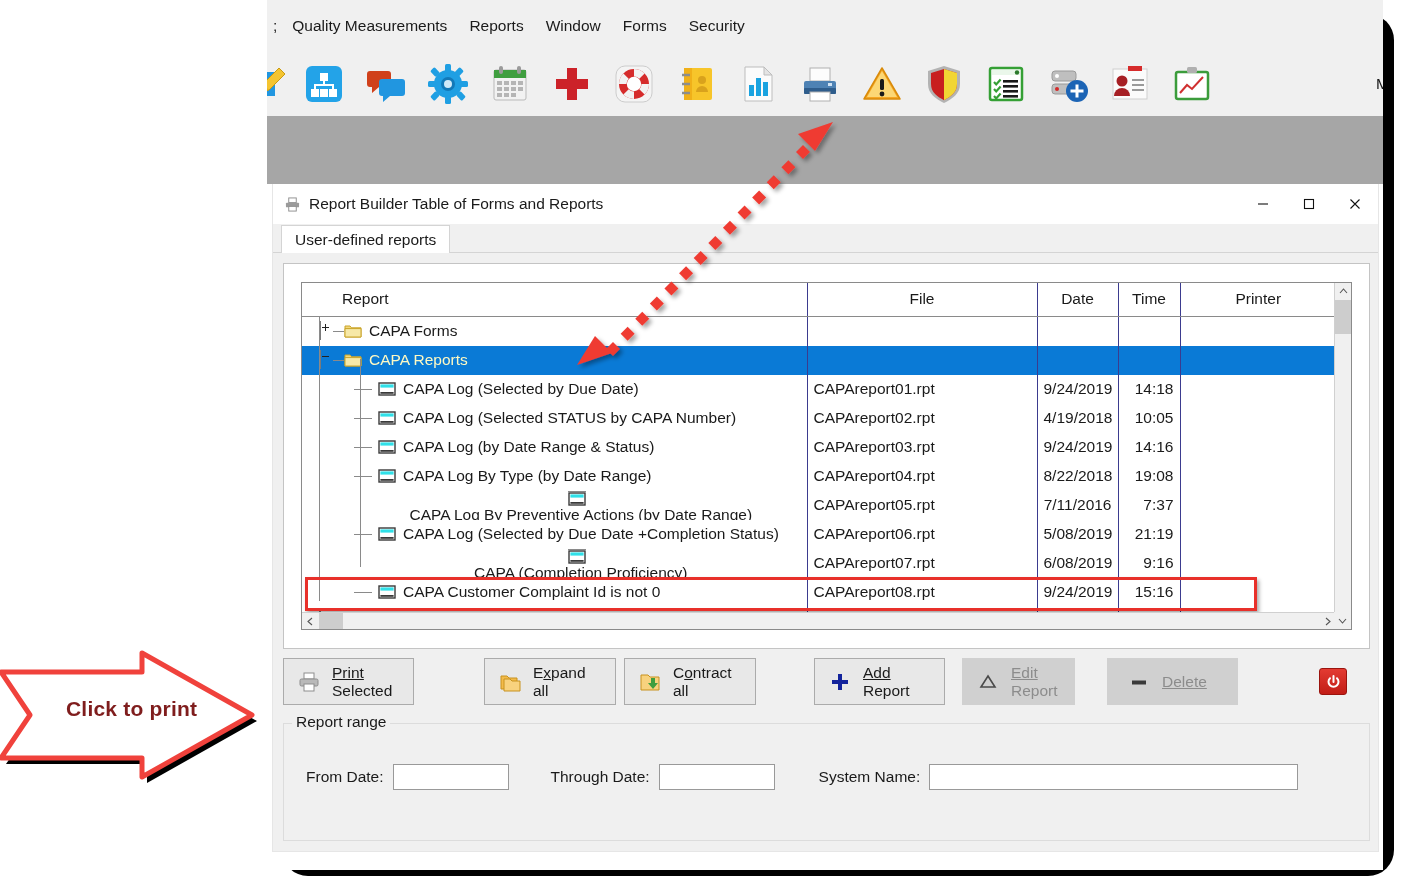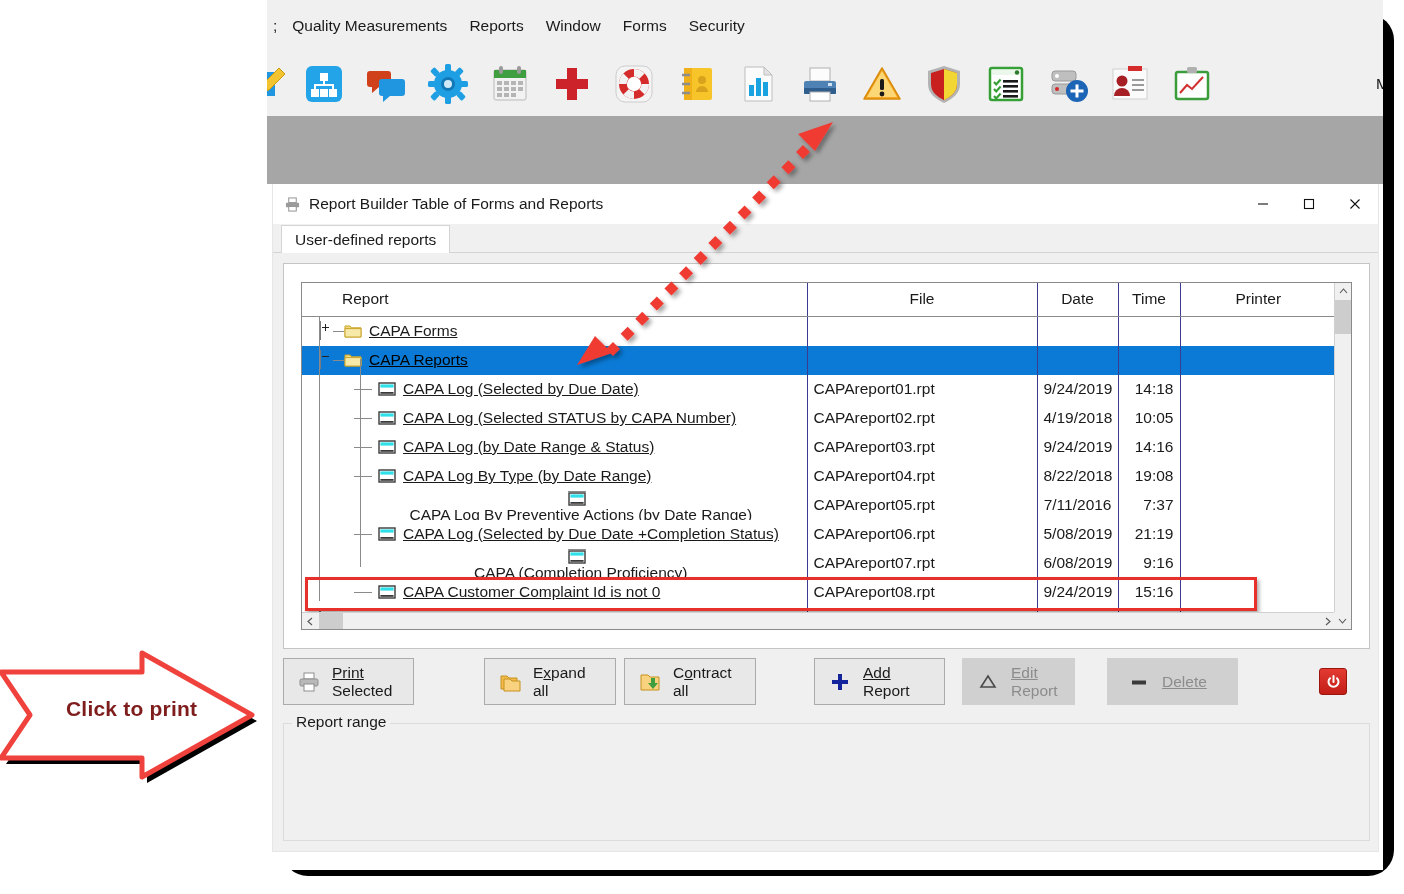--- a/index.html
+++ b/index.html
@@ -158,23 +158,23 @@
   table.grid th.last { border-right: none; }
   table.grid td {
     height: 29px;
     font-size: 15.5px; color: #1a1a1a;
     border-right: 1px solid #3b3b8f;
     padding: 0 6px;
     white-space: nowrap;
     overflow: hidden;
   }
   table.grid td.last { border-right: none; }
-  table.grid tr.sel td { background: #0a7ad6; color: #000000; }
+  table.grid tr.sel td { background: #0a7ad6; color: #fef9c3; }
   td.c-date, td.c-time { text-align: right; padding-right: 8px; }
-  td.c-report { padding-left: 0; text-decoration: underline; }
+  td.c-report { padding-left: 0; }
 
   
   .tw { position: relative; display:flex; align-items:center; height:29px; }
   .plusbox {
     width: 13px; height: 13px; border: 1px solid #7a7a7a;
     background: #fff; position: relative; flex: 0 0 auto;
   }
   .plusbox::before {
     content:""; position:absolute; left:2px; top:5px; width:7px; height:1px; background:#222;
   }
@@ -882,20 +882,30 @@
             <svg width="17" height="17" viewBox="0 0 17 17">
               <path d="M8.5 3 v6" stroke="#fff" stroke-width="2" stroke-linecap="round"></path>
               <path d="M5 5.2 a5 5 0 1 0 7 0" stroke="#fff" stroke-width="2" fill="none" stroke-linecap="round"></path>
             </svg>
           </div>
         </div>
 
         <div class="groupbox">
           <span class="group-legend">Report range</span>
 
+          <div class="fieldrow">
+            <span class="fld-label" style="margin-left:22px;">From Date:</span>
+            <input class="txtbox" style="width: 116px; margin-left: 9px;" value="">
+
+            <span class="fld-label" style="margin-left:42px;">Through Date:</span>
+            <input class="txtbox" style="width: 116px; margin-left: 9px;" value="">
+
+            <span class="fld-label" style="margin-left:44px;">System Name:</span>
+            <input class="txtbox" style="width: 369px; margin-left: 9px;" value="">
+          </div>
         </div>
 
       </div>
     </div>
   </div>
 
   <svg class="dotted-arrow" width="1404" height="894">
     <defs>
       <filter id="sh" x="-40%" y="-40%" width="200%" height="200%">
         <feDropShadow dx="3" dy="3" stdDeviation="2" flood-color="#000" flood-opacity="0.35"></feDropShadow>

